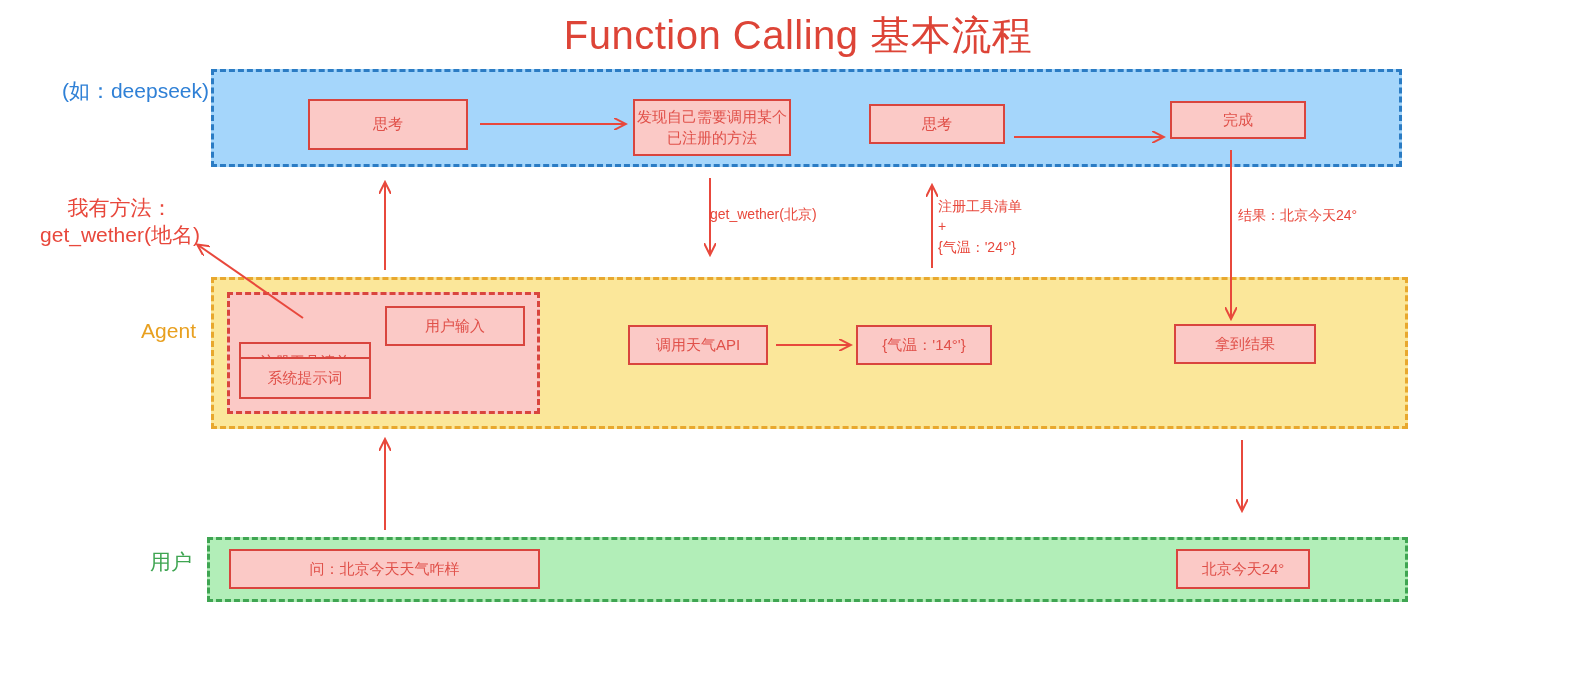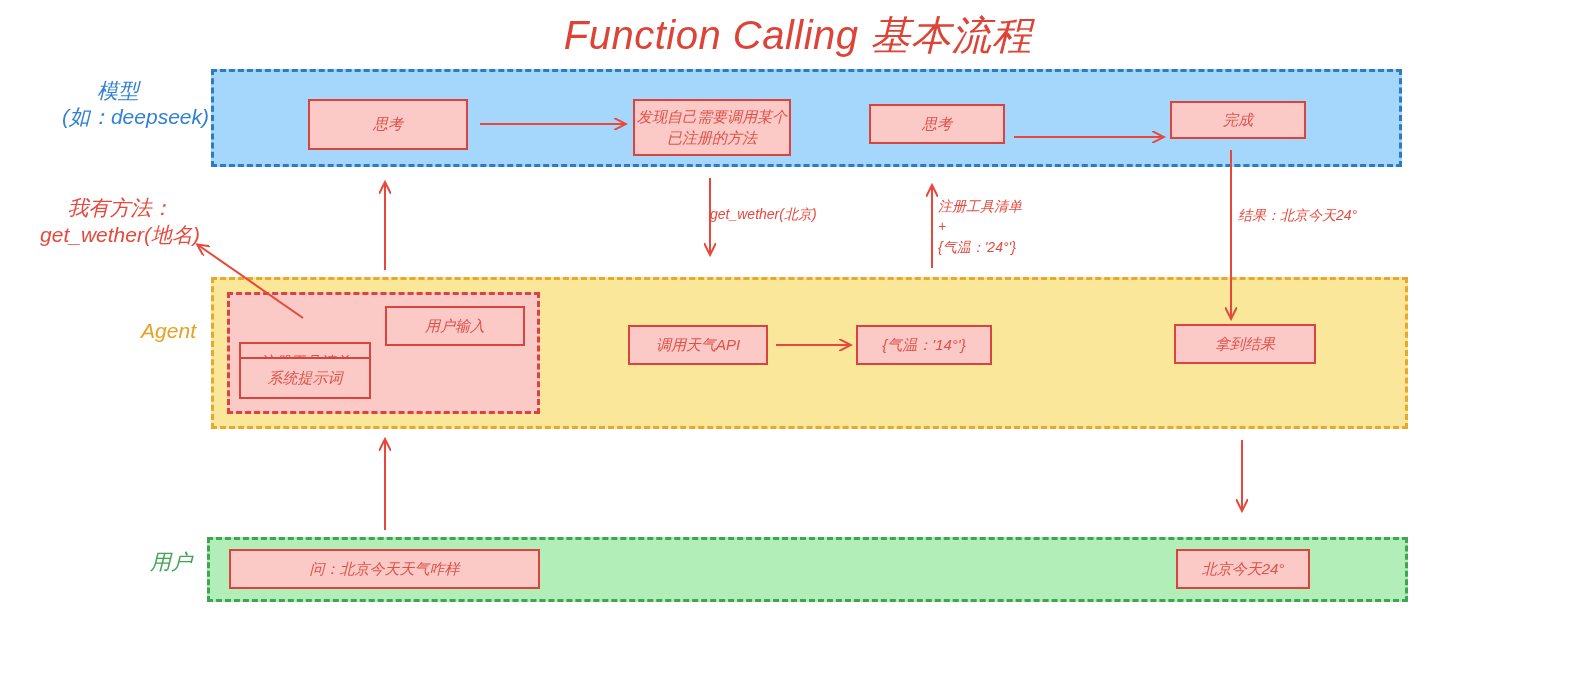--- a/index.html
+++ b/index.html
@@ -9,21 +9,20 @@
   }
   body {
     font-family: "Liberation Sans", "DejaVu Sans", sans-serif;
   }
   #canvas {
     position: relative;
     width: 1596px;
     height: 681px;
     background: #ffffff;
     overflow: hidden;
-    font-style: italic;
   }
   .abs { position: absolute; }
 
   
   #title {
     left: 0; top: 8px;
     width: 1596px;
     text-align: center;
     color: #dd4437;
     font-size: 40px;
@@ -154,21 +153,20 @@
 
 <div id="canvas">
 
   <div class="abs" id="title">Function Calling 基本流程</div>
 
   <div class="abs band" id="band-model"></div>
   <div class="abs band" id="band-agent"></div>
   <div class="abs band" id="band-user"></div>
 
   <div class="abs lane-label" id="label-model">
-    <span class="l1">模型</span>
     <span class="l2">(如：deepseek)</span>
   </div>
   <div class="abs lane-label" id="label-user">用户</div>
   <div class="abs lane-label" id="label-agent">Agent</div>
 
   <div class="abs" id="note-method">
     <span class="l1">我有方法：</span>
     <span class="l2">get_wether(地名)</span>
   </div>
 

